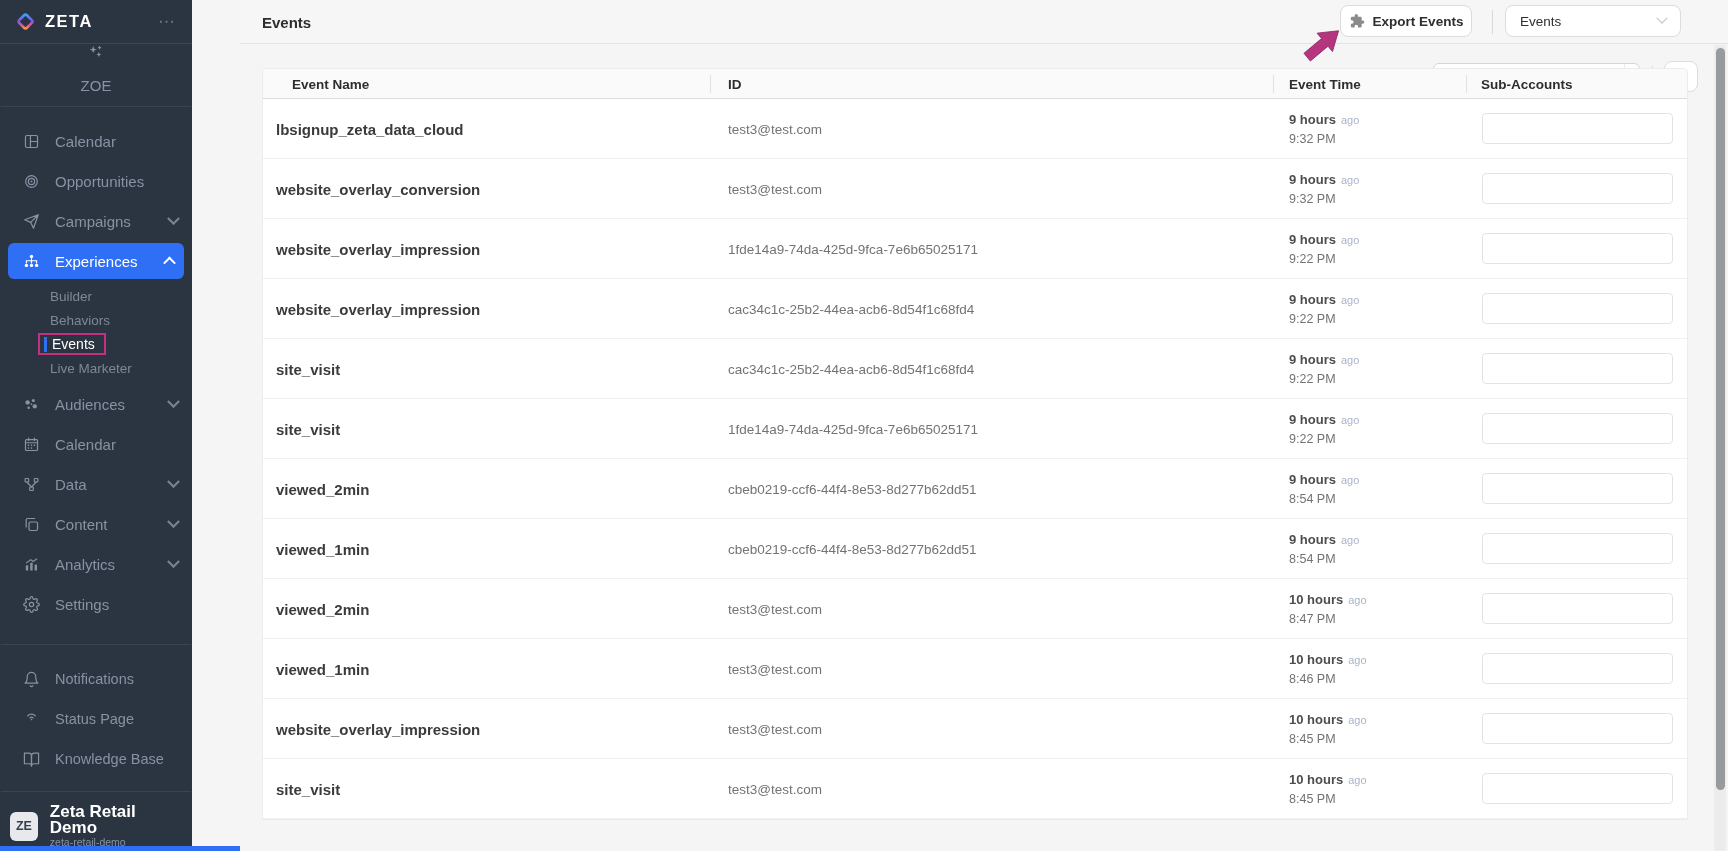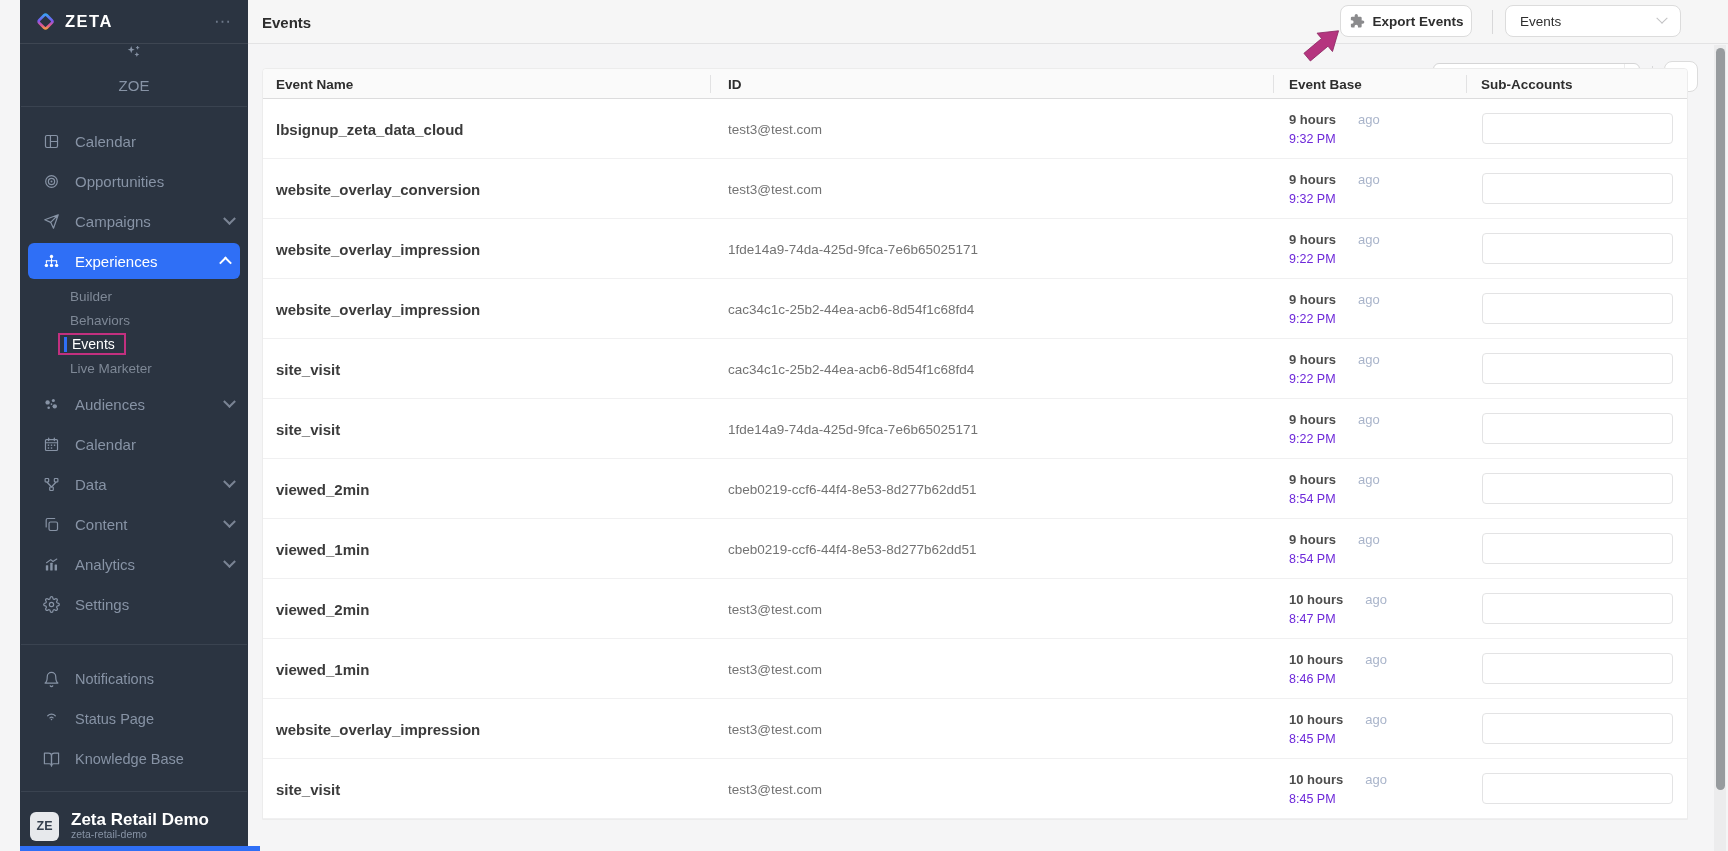--- a/index.html
+++ b/index.html
@@ -1,21 +1,21 @@
 <!DOCTYPE html>
 <html><head>
 <meta charset="utf-8">
 <style>
   * { margin:0; padding:0; box-sizing:border-box; }
   html,body { background:#e9e9ea; }
   body { font-family:"Liberation Sans", sans-serif; }
   .screen { position:relative; width:1728px; height:851px; overflow:hidden; background:#f5f5f6; }
 
   
-  .sidebar { position:absolute; left:0; top:0; width:228px; height:851px; background:#2b3441; color:#8793a5; z-index:5;margin-left:20px; }
+  .sidebar { position:absolute; left:0; top:0; width:192px; height:851px; background:#2b3441; color:#8793a5; z-index:5; }
   .logo-row { height:44px; display:flex; align-items:center; padding:0 16px; border-bottom:1px solid rgba(255,255,255,.09); }
   .logo-diamond { width:19px; height:19px; margin-right:10px; flex:0 0 auto; }
   .brand { color:#fff; font-weight:bold; font-size:16.5px; letter-spacing:1.5px; flex:1; }
   .dots-menu { color:#6d7889; font-size:17px; letter-spacing:1px; line-height:10px; cursor:pointer; }
   .zoe-row { height:62px; display:flex; align-items:center; padding:0 22px; gap:15px; font-size:15px; cursor:pointer;flex-direction:column; }
   .side-divider { height:1px; background:#3a4350; margin:0 1px; }
   .nav { padding-top:14px; }
   .nav-item { height:40px; display:flex; align-items:center; padding:0 14px 0 22px; gap:15px; font-size:15px; cursor:pointer; }
   .nav-item .nav-icon, .zoe-row .nav-icon { width:18px; height:18px; display:flex; align-items:center; justify-content:center; flex:0 0 auto; }
   .nav-item .nav-label { flex:1; }
@@ -55,29 +55,29 @@
   .search-box input { border:none; outline:none; flex:1; padding:0 4px 0 10px; font-size:13px; color:#555; font-family:"Liberation Sans", sans-serif; background:transparent; }
   .search-box input::placeholder { color:#b3b3b5; }
   .search-icon-btn { width:32px; display:flex; align-items:center; justify-content:center; border-left:1px solid #ececec; cursor:pointer; }
   .toolbar-vdiv { position:absolute; left:1412px; top:66px; width:1px; height:22px; background:#d8d8d9; }
   .filter-btn { position:absolute; left:1424px; top:61px; width:34px; height:31px; background:#fff; border:1px solid #dcdcdc; border-radius:8px; display:flex; align-items:center; justify-content:center; cursor:pointer; }
 
   
   .table { position:absolute; left:22px; top:68px; width:1426px; background:#fff; border:1px solid #ececec; border-radius:4px 4px 0 0; }
   .thead { position:relative; height:30px; background:#fafafa; border-bottom:1px solid #dcdcdd; border-radius:4px 4px 0 0; }
   .th { position:absolute; top:0; height:30px; display:flex; align-items:center; font-size:13.5px; font-weight:bold; color:#2e2e2e; }
-  .th.c-name { left:13px; } .th.c-id { left:465px; } .th.c-time { left:1026px; } .th.c-sub { left:1218px; }
+  .th.c-name { left:29px; } .th.c-id { left:465px; } .th.c-time { left:1026px; } .th.c-sub { left:1218px; }
   .th-div { position:absolute; top:6px; width:1px; height:18px; background:#e2e2e3; }
   .tbody .tr { position:relative; height:60px; border-bottom:1px solid #f0f0f1; background:#fff; }
   .td-name { position:absolute; left:13px; top:0; height:60px; display:flex; align-items:center; font-size:15px; font-weight:bold; color:#3b3b3b;text-align:center; }
   .td-id { position:absolute; left:465px; top:0; height:60px; display:flex; align-items:center; font-size:13.5px; color:#737373; }
   .td-time { position:absolute; left:1026px; top:11px; line-height:18px; }
   .td-time .rel { font-size:13px; font-weight:bold; color:#4d4d4d; }
-  .td-time .ago { font-size:13px; color:#a9b4ca; margin-left:22px; }
-  .td-time .clock { font-size:12.5px; color:#6d28d9; }
+  .td-time .ago { font-size:11px; color:#a9b4ca; margin-left:5px; }
+  .td-time .clock { font-size:12.5px; color:#737373; }
   .td-subbox { position:absolute; left:1219px; top:14px; width:191px; height:31px; background:#fff; border:1px solid #e3e3e4; border-radius:4px; cursor:text; }
 
   
   .scrollbar { position:absolute; left:1714px; top:45px; width:12px; height:806px; background:#ececed; }
   .scroll-thumb { position:absolute; left:1.5px; top:3px; width:9px; height:742px; background:#979b9e; border-radius:5px; cursor:grab; }
 
   svg { display:block; }
 </style>
 </head>
 <body>
@@ -333,21 +333,21 @@
     <div class="filter-btn">
       <svg viewBox="0 0 24 24" width="15" height="15">
           <path d="M3.5 4.5 h17 l-6.6 7.6 v6.6 l-3.8 -2.4 v-4.2 Z" fill="#303030"></path>
         </svg>
     </div>
 
     <div class="table">
       <div class="thead">
         <span class="th c-name">Event Name</span>
         <span class="th c-id">ID</span>
-        <span class="th c-time">Event Base</span>
+        <span class="th c-time">Event Time</span>
         <span class="th c-sub">Sub-Accounts</span>
         <span class="th-div" style="left:447px"></span>
         <span class="th-div" style="left:1010px"></span>
         <span class="th-div" style="left:1203px"></span>
       </div>
       <div class="tbody" id="tbody">
           <div class="tr">
     <span class="td-name">lbsignup_zeta_data_cloud</span>
     <span class="td-id">test3@test.com</span>
     <span class="td-time">

